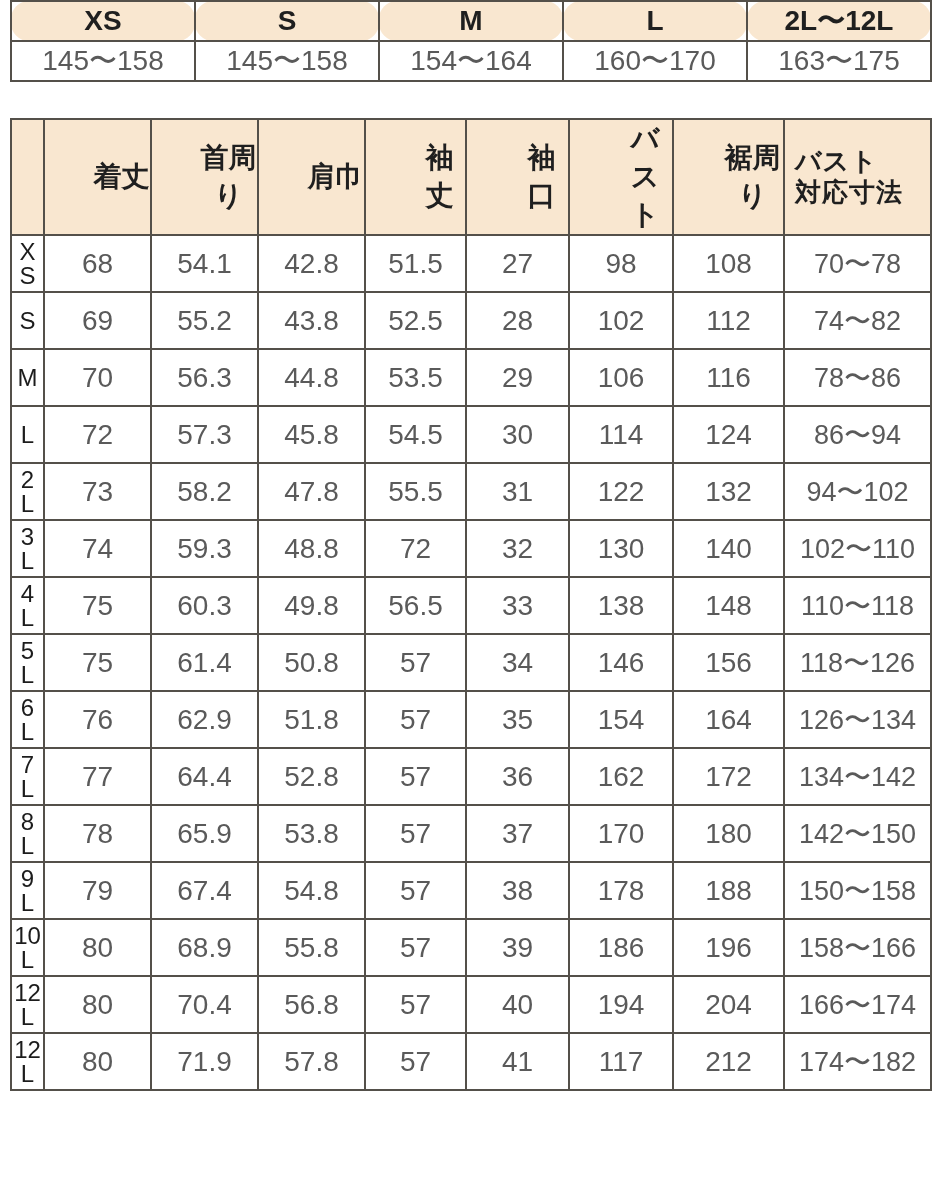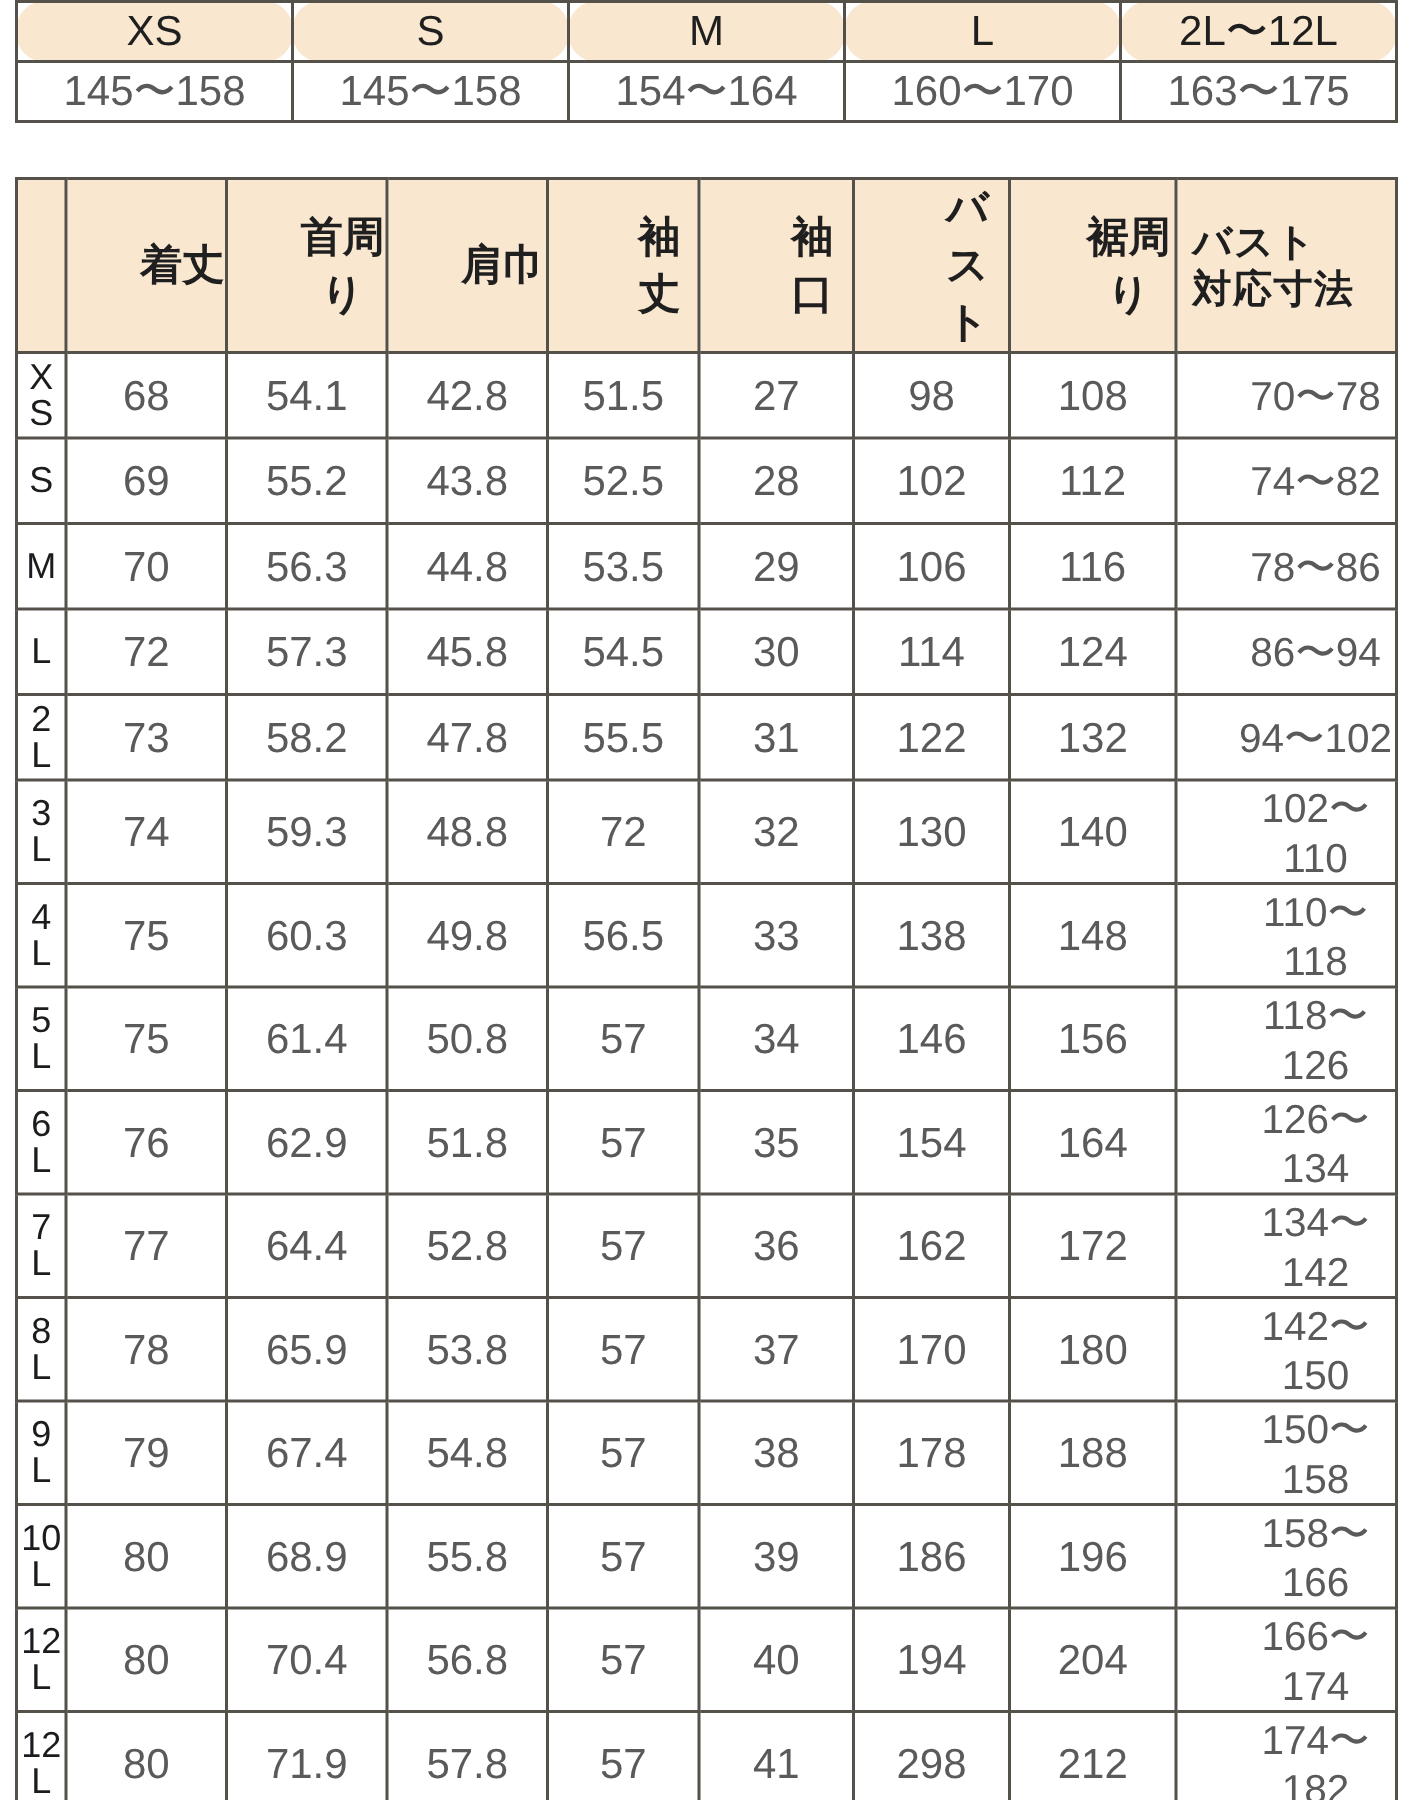--- a/index.html
+++ b/index.html
@@ -43,21 +43,21 @@
     border:2px solid var(--border);
     text-align:center;
     vertical-align:middle;
     padding:0;
     overflow:hidden;
   }
   
   .height-table thead th{
     background:var(--header_bg);
     font-size:28px;
-    font-weight:normal;
+    font-weight:bold;
     color:#1f1f1f;
     height:34px;
     border-radius:18px;
   }
   .height-table tbody td{
     font-size:28px;
     font-weight:normal;
     color:var(--data_text);
     height:36px;
     background:#ffffff;
@@ -90,21 +90,20 @@
     white-space:pre-line;
   }
   .size-table tbody td{
     font-size:28px;
     font-weight:normal;
     color:var(--data_text);
     background:#ffffff;
   }
   .size-table tbody td.range-col{
     font-size:27px;
-    padding-left:39px;
   }
 </style>
 </head>
 <body>
 
 <div>
 
 
 
   <table class="height-table">
@@ -328,20 +327,20 @@
           <td class="range-col">166〜174</td>
         </tr>
         <tr>
           <th class="row-label">12
 L</th>
           <td>80</td>
           <td>71.9</td>
           <td>57.8</td>
           <td>57</td>
           <td>41</td>
-          <td>298</td>
+          <td>117</td>
           <td>212</td>
           <td class="range-col">174〜182</td>
         </tr>
       </tbody>
   </table>
 
 </div>
 
 </body></html>

